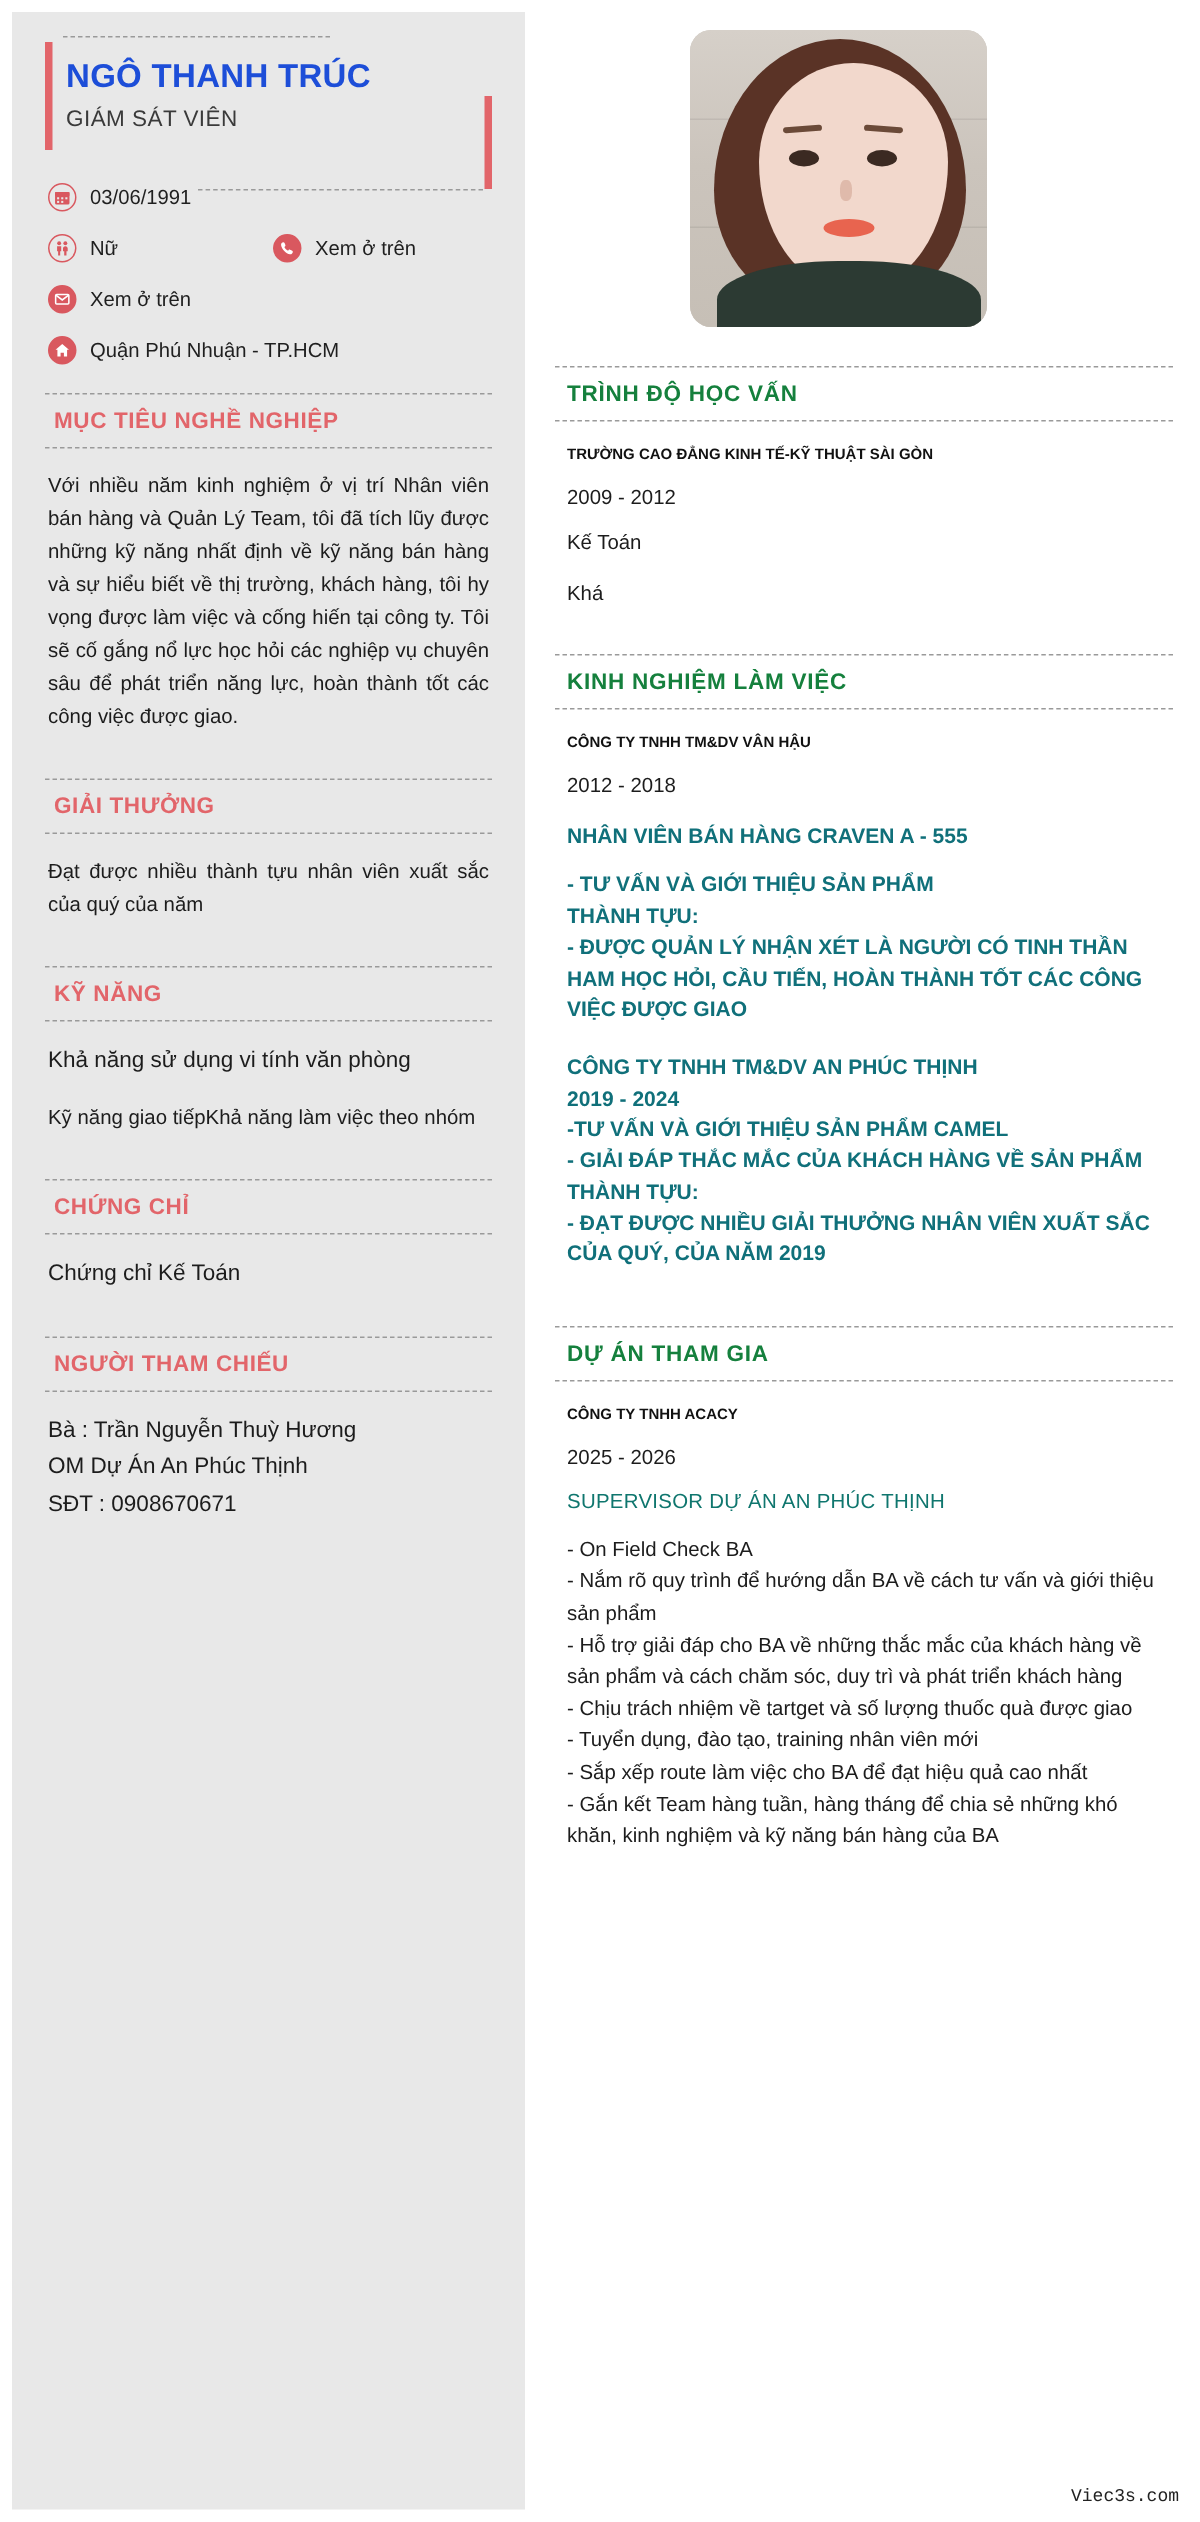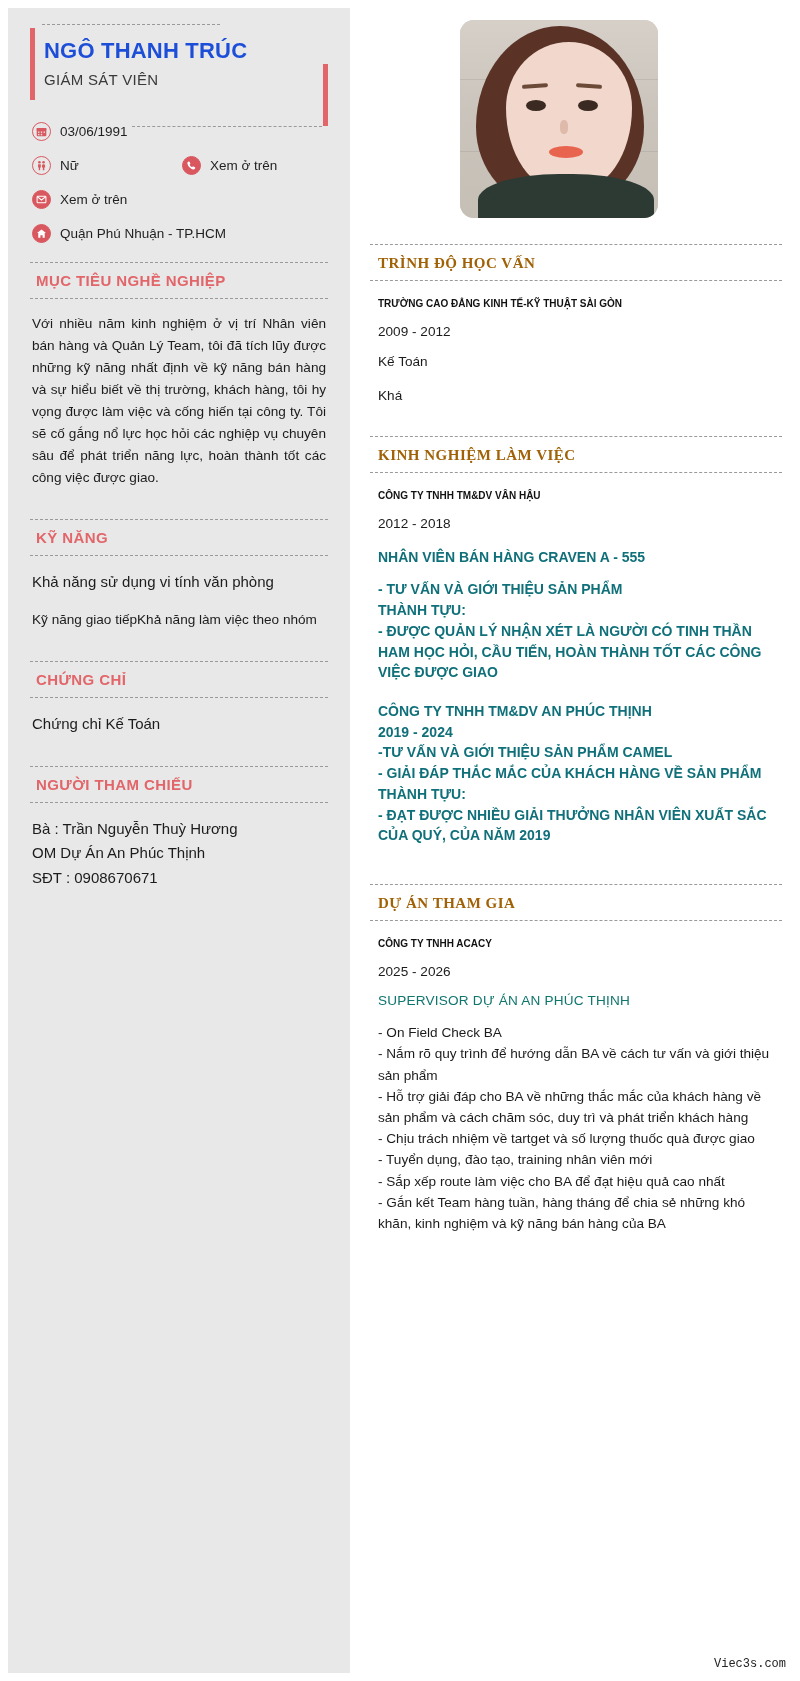--- a/index.html
+++ b/index.html
@@ -217,25 +217,24 @@
     border-radius: 50%;
   }
 
   .r-sec { margin-top: 26px; }
   .r-sec-head {
     border-top: 1px dashed #9a9a9a;
     border-bottom: 1px dashed #9a9a9a;
     padding: 9px 0 8px 8px;
   }
   .r-sec-title {
-    color: #a16207;
+    color: #15803d;
     font-weight: bold;
     font-size: 15px;
     letter-spacing: 0.5px;
-    font-family: Liberation Serif, serif;
   }
   .r-body { padding: 16px 6px 4px 8px; }
   .org {
     font-size: 10px;
     font-weight: bold;
     color: #111111;
     line-height: 1.42;
   }
   .yrs {
     font-size: 13.6px;
@@ -371,20 +370,28 @@
 
     <div class="sec">
       <div class="sec-head">
         <span class="sec-head-title">MỤC TIÊU NGHỀ NGHIỆP</span>
       </div>
       <div class="sec-body">
         <div class="p-just">Với nhiều năm kinh nghiệm ở vị trí Nhân viên bán hàng và Quản Lý Team, tôi đã tích lũy được những kỹ năng nhất định về kỹ năng bán hàng và sự hiểu biết về thị trường, khách hàng, tôi hy vọng được làm việc và cống hiến tại công ty. Tôi sẽ cố gắng nổ lực học hỏi các nghiệp vụ chuyên sâu để phát triển năng lực, hoàn thành tốt các công việc được giao.</div>
       </div>
     </div>
 
+    <div class="sec">
+      <div class="sec-head">
+        <span class="sec-head-title">GIẢI THƯỞNG</span>
+      </div>
+      <div class="sec-body">
+        <div class="p-just">Đạt được nhiều thành tựu nhân viên xuất sắc của quý của năm</div>
+      </div>
+    </div>
 
     <div class="sec">
       <div class="sec-head">
         <span class="sec-head-title">KỸ NĂNG</span>
       </div>
       <div class="sec-body">
         <div class="p-left">Khả năng sử dụng vi tính văn phòng</div>
         <div class="p-just" style="margin-top:14px">Kỹ năng giao tiếpKhả năng làm việc theo nhóm</div>
       </div>
     </div>

